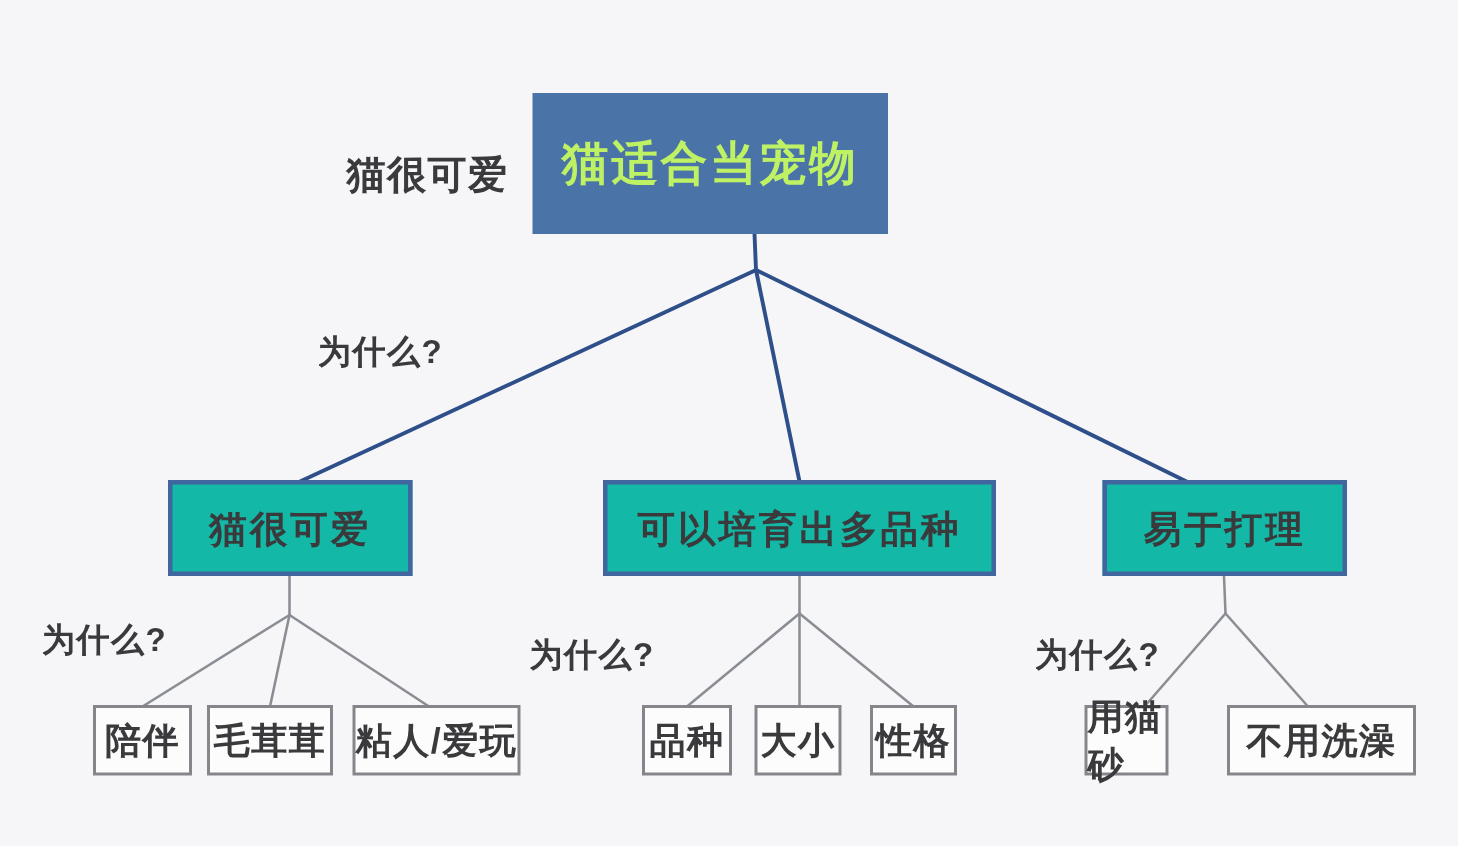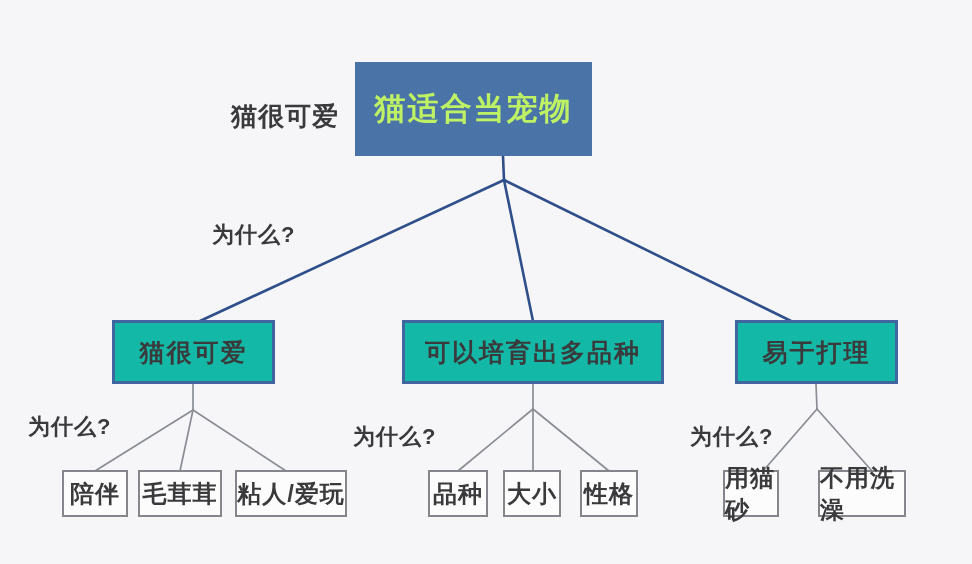--- a/index.html
+++ b/index.html
@@ -49,21 +49,21 @@
     background:#fcfcfd;border:2px solid var(--leaf-border,#85868c);
     font-size:24px;font-weight:600;letter-spacing:1px;
   }
   .leaf-1{left:62px;width:66px;}
   .leaf-2{left:138px;width:84px;}
   .leaf-3{left:235px;width:112px;}
   .leaf-4{left:428px;width:60px;}
   .leaf-5{left:503px;width:58px;}
   .leaf-6{left:580px;width:58px;}
   .leaf-7{left:723px;width:56px;}
-  .leaf-8{left:818px;width:88px;}
+  .leaf-8{left:818px;width:126px;}
 </style>
 </head>
 <body style="--bg: #f6f6f8; --root-fill: #4a73a8; --branch-border: #41659e; --leaf-border: #85868c; --edge-blue: #2f4f8a; --edge-gray: #8a8d94; --text-dark: #3a3a3c;">
 
 <div class="stage">
 
   <svg class="edges" width="972" height="564" viewBox="0 0 972 564" aria-hidden="true">
 
     <line class="edge-blue" x1="503" y1="156" x2="504" y2="180"></line>
     <line class="edge-blue" x1="504" y1="180" x2="200" y2="321"></line>

